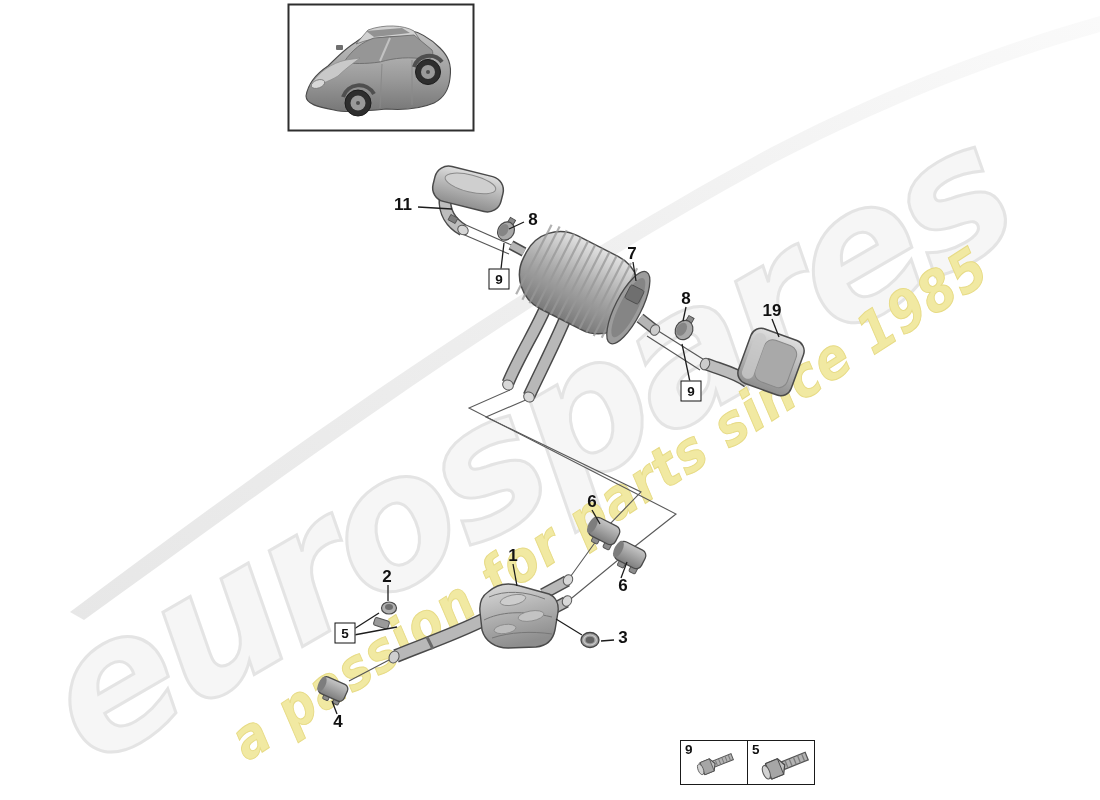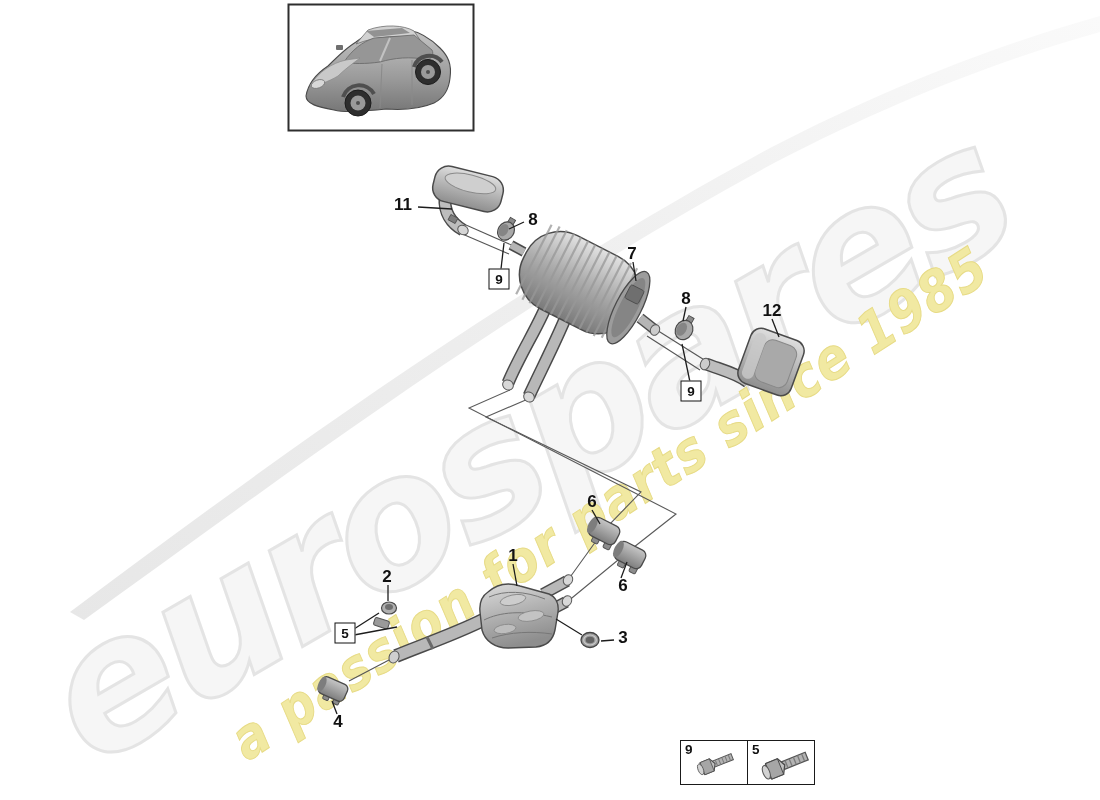--- a/index.html
+++ b/index.html
@@ -247,21 +247,21 @@
       </g>
     </g>
   </svg>
 
   <div class="callout-layer">
       <div class="callout" style="left: 403px; top: 205px;">11</div>
       <div class="callout" style="left: 533px; top: 220px;">8</div>
       <div class="callout boxed" style="left: 499px; top: 279px;">9</div>
       <div class="callout" style="left: 632px; top: 254px;">7</div>
       <div class="callout" style="left: 686px; top: 299px;">8</div>
-      <div class="callout" style="left: 772px; top: 311px;">12</div>
+      <div class="callout" style="left: 772px; top: 311px;">19</div>
       <div class="callout boxed" style="left: 691px; top: 391px;">9</div>
       <div class="callout" style="left: 592px; top: 502px;">6</div>
       <div class="callout" style="left: 513px; top: 556px;">1</div>
       <div class="callout" style="left: 387px; top: 577px;">2</div>
       <div class="callout" style="left: 623px; top: 586px;">6</div>
       <div class="callout boxed" style="left: 345px; top: 633px;">5</div>
       <div class="callout" style="left: 623px; top: 638px;">3</div>
       <div class="callout" style="left: 338px; top: 722px;">4</div>
     </div>
 

